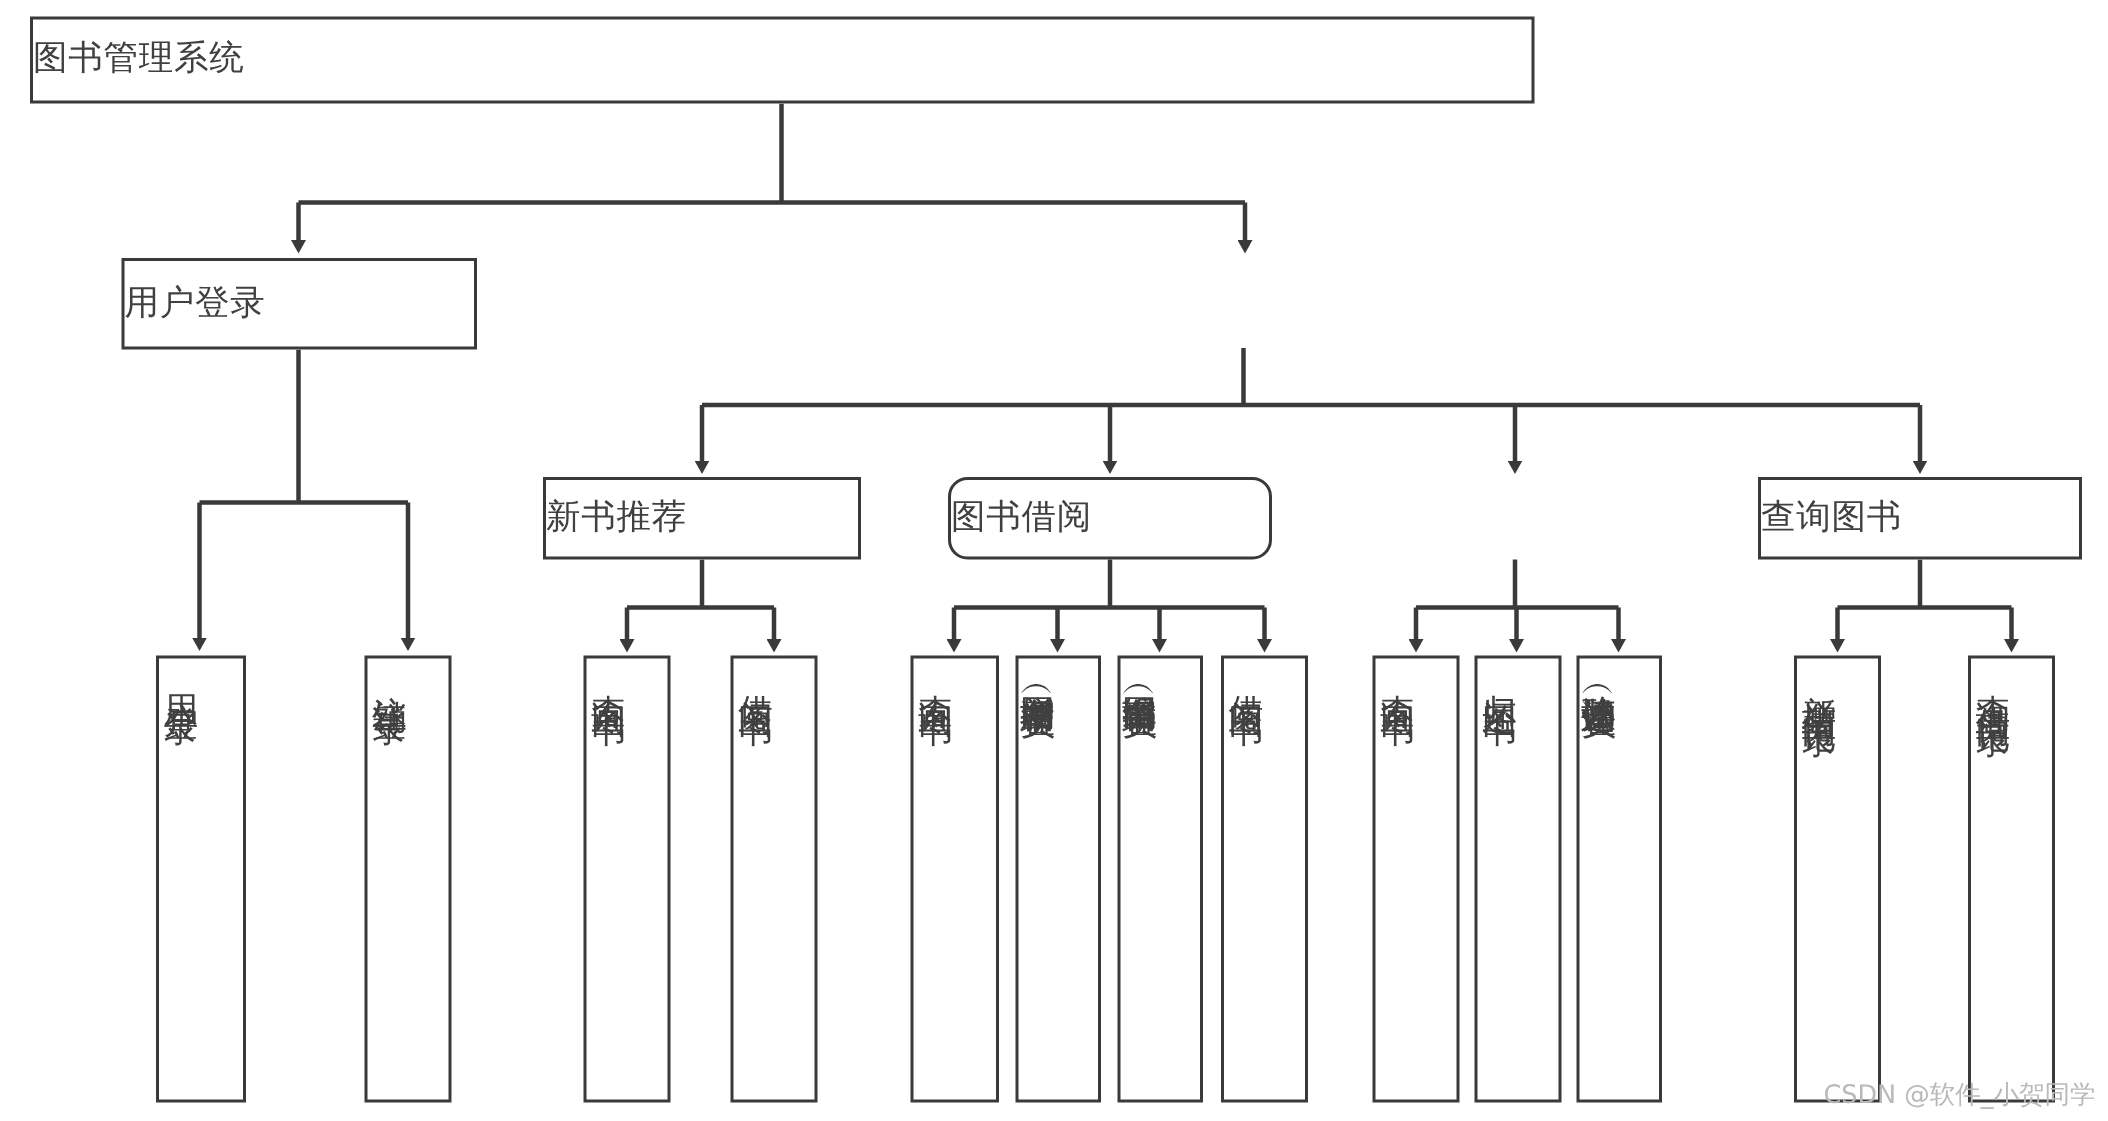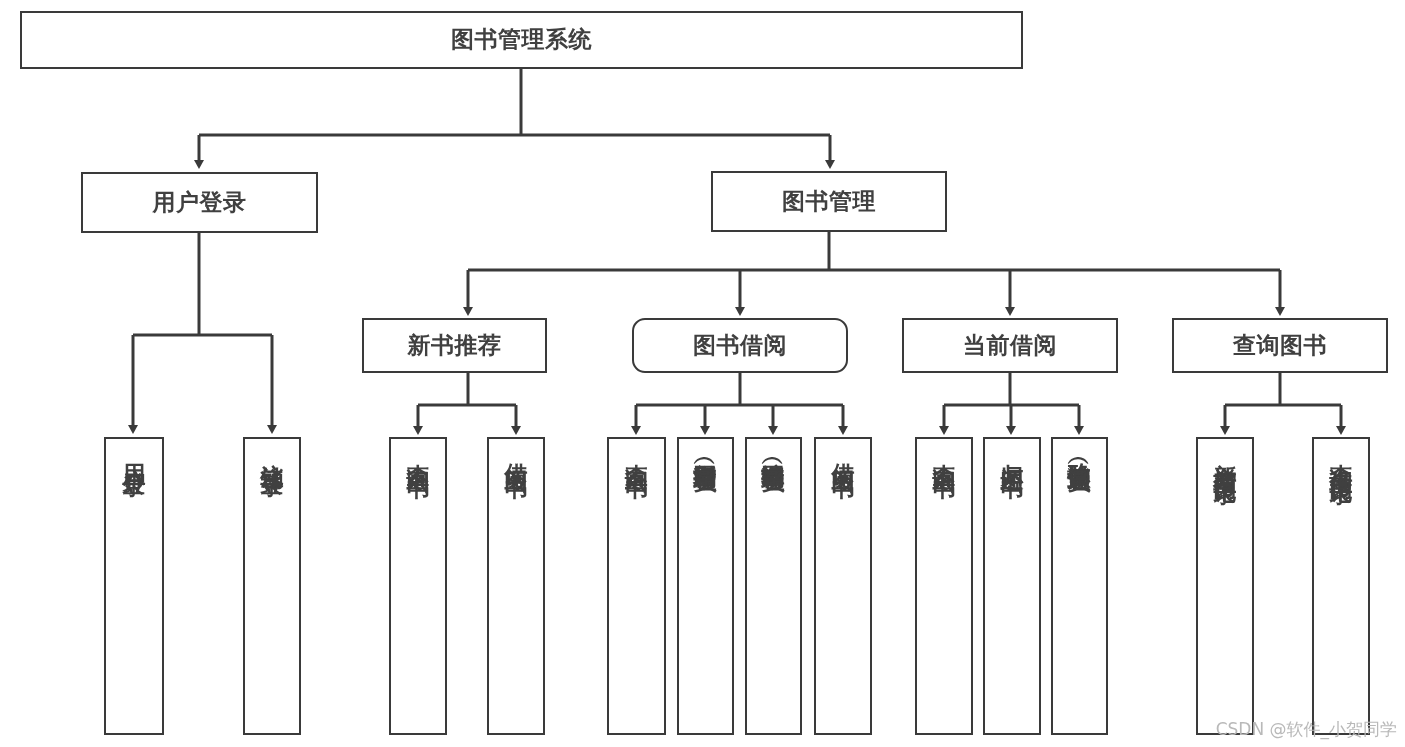--- a/index.html
+++ b/index.html
@@ -21,24 +21,23 @@
     width: 1405px;
     height: 747px;
   }
   .node {
     position: absolute;
     box-sizing: border-box;
     border: 2.5px solid #3a3a3a;
     background: #ffffff;
     display: flex;
     align-items: center;
-    justify-content: center;
+    justify-content: flex-start;
     color: #404040;
     z-index: 2;
-    font-weight: bold;
   }
   .node-label {
     display: block;
     text-align: center;
     color: #404040;
     letter-spacing: 0.5px;
   }
   .node.horizontal .node-label {
     font-size: 23px;
     line-height: 1.1;
@@ -147,33 +146,27 @@
     </g>
   </svg>
 
   <div class="node horizontal" style="left:20px; top:11px; width:1003px; height:58px;">
     <span class="node-label">图书管理系统</span>
   </div>
 
   <div class="node horizontal" style="left:81px; top:172px; width:237px; height:61px;">
     <span class="node-label">用户登录</span>
   </div>
-  <div class="node horizontal" style="left:711px; top:171px; width:236px; height:61px;">
-    <span class="node-label">图书管理</span>
-  </div>
-
-  <div class="node horizontal" style="left:362px; top:318px; width:185px; height:55px;">
+
+  <div class="node horizontal" style="left:362px; top:318px; width:212px; height:55px;">
     <span class="node-label">新书推荐</span>
   </div>
   <div class="node horizontal" style="left:632px; top:318px; width:216px; height:55px;border-radius:13px;">
     <span class="node-label">图书借阅</span>
   </div>
-  <div class="node horizontal" style="left:902px; top:318px; width:216px; height:55px;">
-    <span class="node-label">当前借阅</span>
-  </div>
   <div class="node horizontal" style="left:1172px; top:318px; width:216px; height:55px;">
     <span class="node-label">查询图书</span>
   </div>
 
   <div class="node vertical" style="left:104px; top:437px; width:60px; height:298px;">
     <span class="node-label">用户登录</span>
   </div>
   <div class="node vertical" style="left:243px; top:437px; width:58px; height:298px;">
     <span class="node-label">注销登录</span>
   </div>

